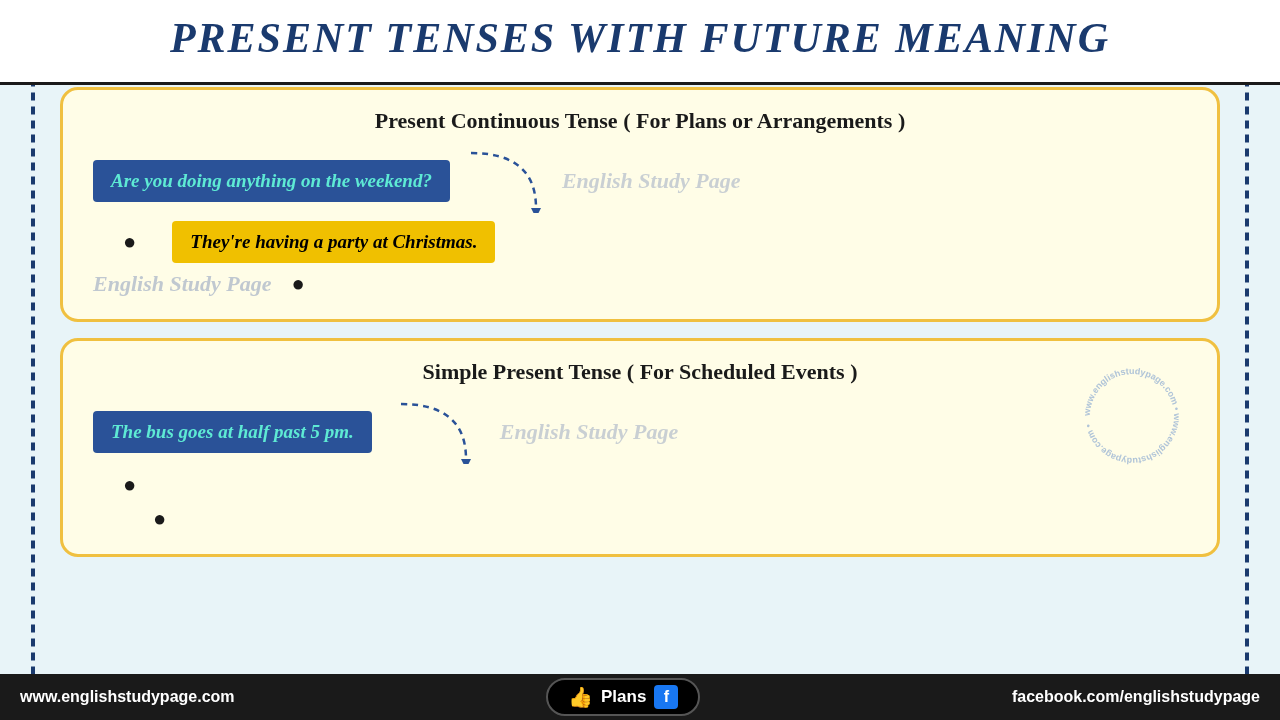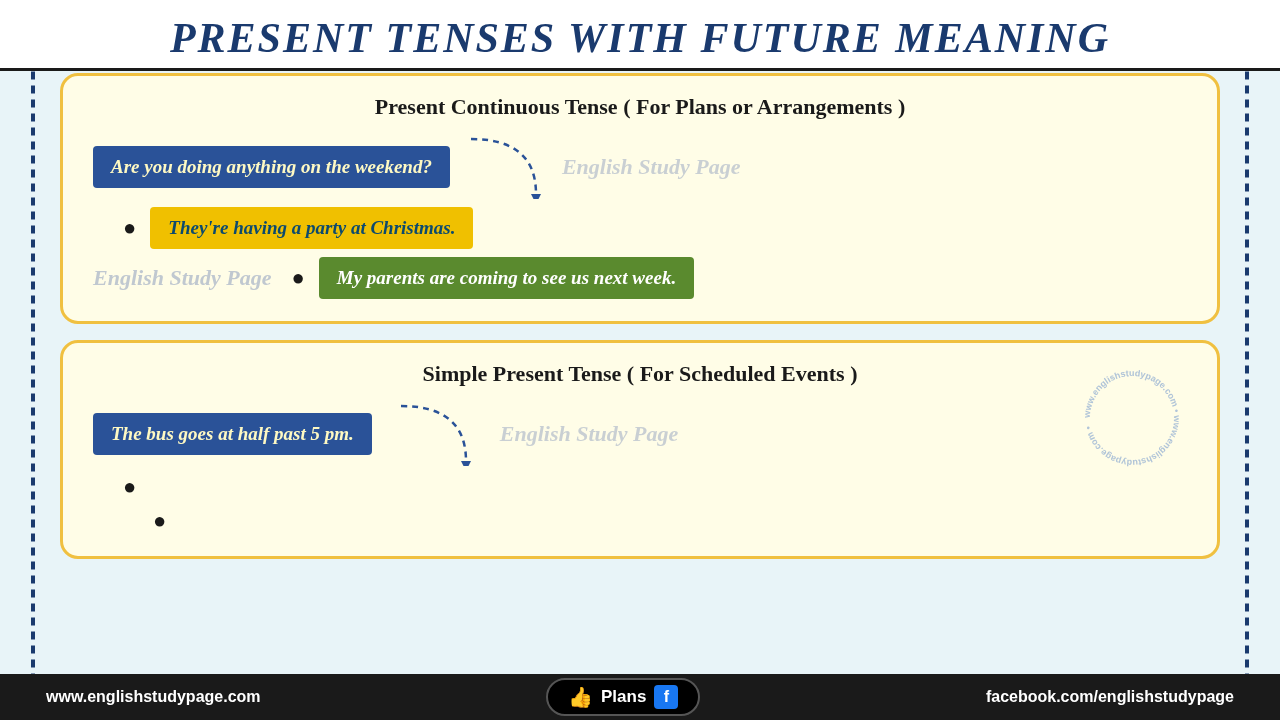--- a/index.html
+++ b/index.html
@@ -11,21 +11,21 @@
       font-family: Georgia, 'Times New Roman', serif;
       overflow: hidden;
       display: flex;
       flex-direction: column;
     }
 
     
     .header {
       background: #ffffff;
       text-align: center;
-      padding: 14px 20px 6px;
+      padding: 14px 20px 20px;
       border-bottom: 3px solid #1a1a1a;
     }
     .header h1 {
       font-size: 42px;
       font-weight: 900;
       color: #1a3a6e;
       letter-spacing: 2px;
       font-style: italic;
       text-transform: uppercase;
     }
@@ -81,37 +81,38 @@
 
     .bullet {
       font-size: 22px;
       color: #1a1a1a;
       margin-right: 4px;
       flex-shrink: 0;
     }
 
     .tag-blue {
       background: #2a5298;
-      color: #fef9c3;
+      color: #5eead4;
       padding: 10px 18px;
       border-radius: 4px;
       font-size: 19px;
       font-weight: 600;
       font-style: italic;
       text-align: center;
     }
 
     .tag-yellow {
       background: #f0c000;
-      color: #0c4a6e;
+      color: #000000;
       padding: 10px 18px;
       border-radius: 4px;
       font-size: 19px;
       font-weight: 600;
       font-style: italic;
+      margin-left: 22px;
     }
 
     .tag-green {
       background: #5a8a2e;
       color: #ffffff;
       padding: 10px 18px;
       border-radius: 4px;
       font-size: 19px;
       font-weight: 600;
       font-style: italic;
@@ -200,21 +201,21 @@
       font-weight: 600;
     }
 
     
     .footer {
       background: #1a1a1a;
       height: 46px;
       display: flex;
       align-items: center;
       justify-content: space-between;
-      padding: 0 46px;
+      padding: 0 20px;
     }
 
     .footer-text {
       color: #ffffff;
       font-size: 16px;
       font-weight: 600;
       font-family: Arial, sans-serif;
     }
 
     .like-button {
@@ -277,21 +278,20 @@
     </div>
 
     <div class="section1-row2">
       <span class="bullet">●</span>
       <span class="tag-yellow">They're having a party at Christmas.</span>
     </div>
 
     <div class="section1-row3">
       <span class="section1-watermark-left">English Study Page</span>
       <span class="bullet">●</span>
-      <span class="tag-green">My parents are coming to see us next week.</span>
     </div>
   </div>
 
   <div class="section-box">
     <div class="section-title">Simple Present Tense ( For Scheduled Events )</div>
 
     <svg class="circle-watermark" viewBox="0 0 110 110">
       <path id="circ" d="M 55,55 m -42,0 a 42,42 0 1,1 84,0 a 42,42 0 1,1 -84,0" fill="none"></path>
       <text>
         <textPath href="#circ" startOffset="0%">www.englishstudypage.com • www.englishstudypage.com •</textPath>

